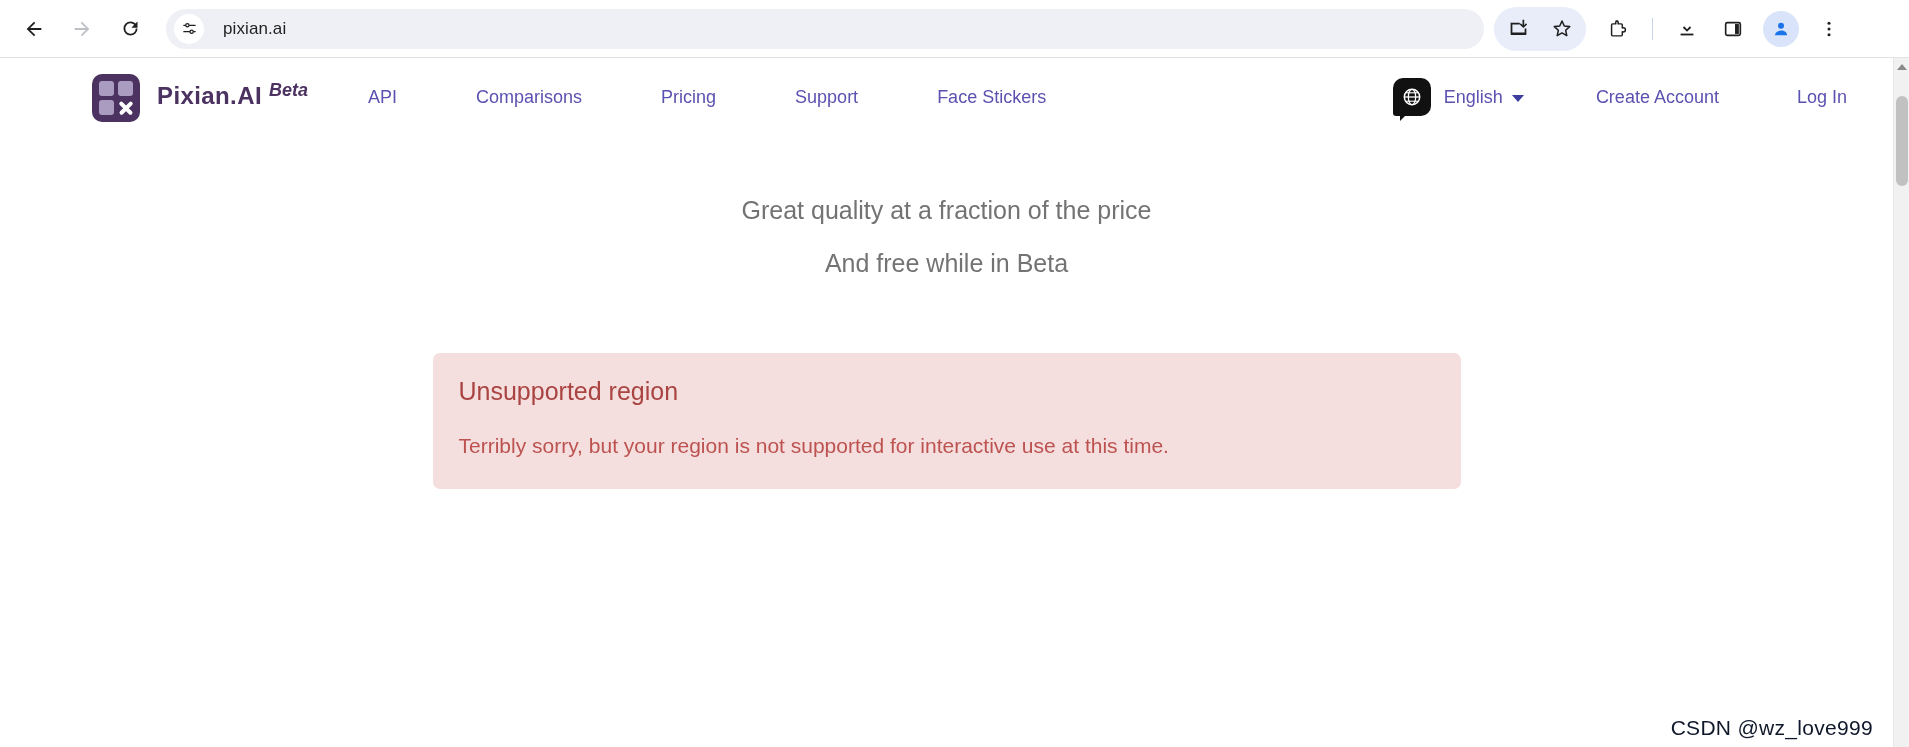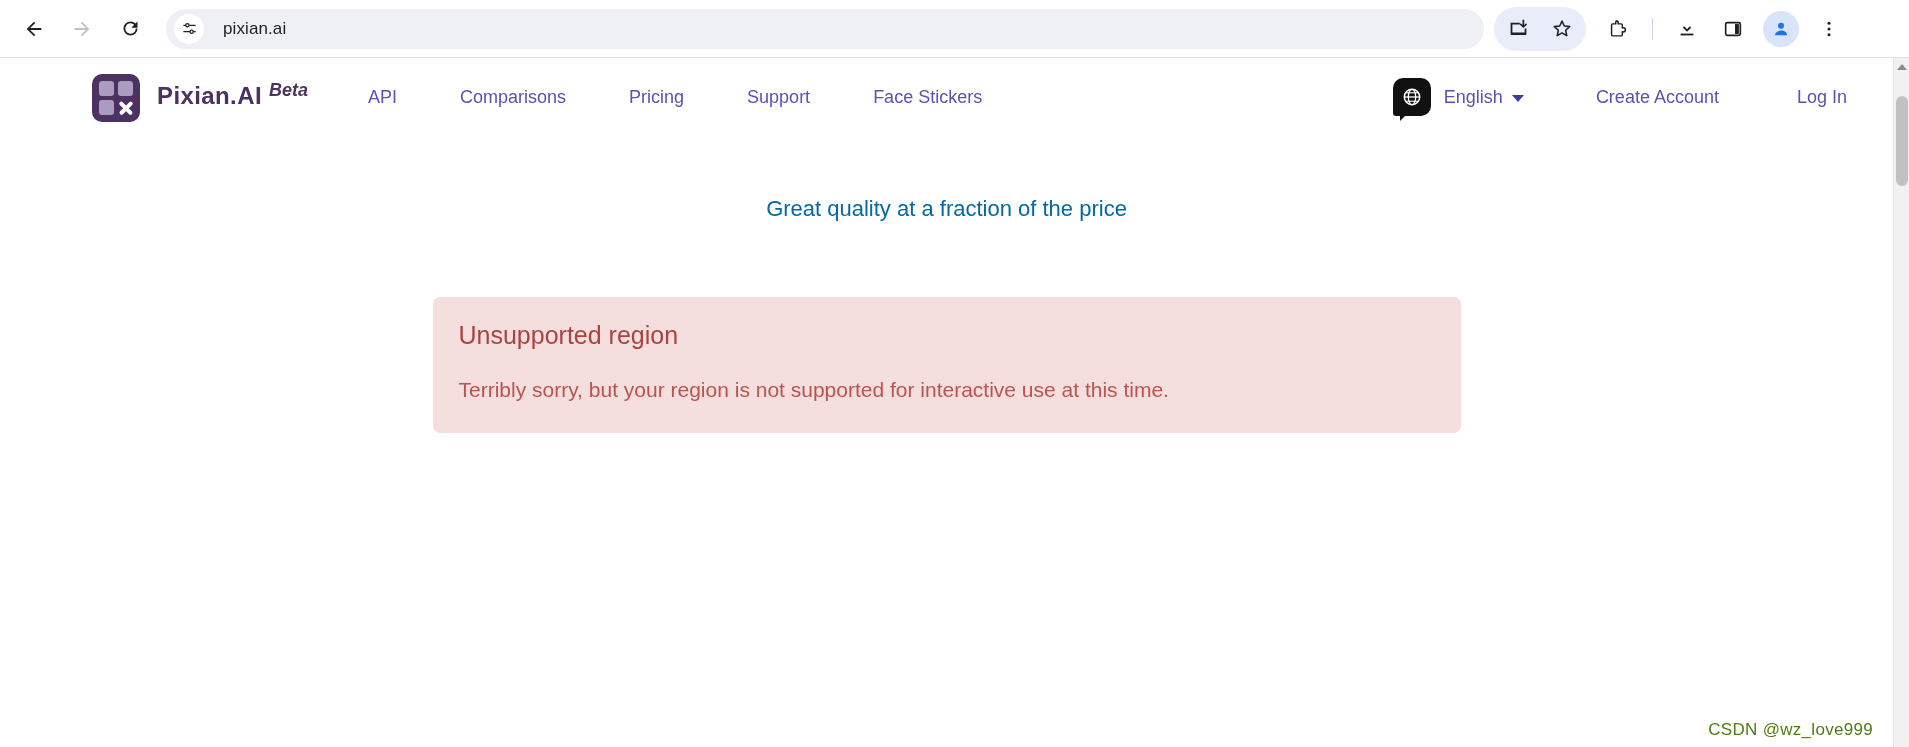--- a/index.html
+++ b/index.html
@@ -195,21 +195,21 @@
     font-weight: bold;
     color: #4b3260;
     margin-left: 7px;
     margin-top: -2px;
   }
 
   .nav-links {
     display: flex;
     align-items: center;
     flex: 0 0 auto;
-    gap: 0;
+    gap: 16px;
   }
   .nav-link {
     font-size: 18px;
     color: #5b51b0;
     text-decoration: none;
     padding: 6px 0;
     margin-right: 63px;
     white-space: nowrap;
     cursor: pointer;
   }
@@ -279,22 +279,22 @@
   }
   .hero-title {
     font-size: 97px;
     font-weight: 300;
     color: #553f66;
     letter-spacing: -0.5px;
     line-height: 1.0;
   }
   .hero-sub {
     margin-top: 60px;
-    font-size: 22px;
-    color: #0369a1;
+    font-size: 25px;
+    color: #737373;
     font-weight: 400;
   }
   .hero-sub.second { margin-top: 24px; }
 
   
   .alert-wrap {
     display: flex;
     justify-content: center;
     margin-top: 75px;
   }
@@ -350,22 +350,22 @@
     background: #c1c1c1;
     border-radius: 6px;
     cursor: pointer;
   }
 
   
   .watermark {
     position: absolute;
     right: 36px;
     bottom: 7px;
-    font-size: 17px;
-    color: #4d7c0f;
+    font-size: 21px;
+    color: #0f172a;
     letter-spacing: 0.3px;
     user-select: none;
   }
 </style>
 </head>
 <body>
 
 <div class="browser-chrome">
 
   <div class="nav-btns">
@@ -495,20 +495,21 @@
           <span class="lang-label">English</span>
           <span class="caret-down"></span>
         </div>
         <a class="account-link">Create Account</a>
         <a class="account-link">Log In</a>
       </div>
     </div>
 
     <div class="hero">
       <p class="hero-sub">Great quality at a fraction of the price</p>
+      <p class="hero-sub second">And free while in Beta</p>
     </div>
 
     <div class="alert-wrap">
       <div class="alert-box">
         <div class="alert-title">Unsupported region</div>
         <div class="alert-body">Terribly sorry, but your region is not supported for interactive use at this time.</div>
       </div>
     </div>
 
   </div>

